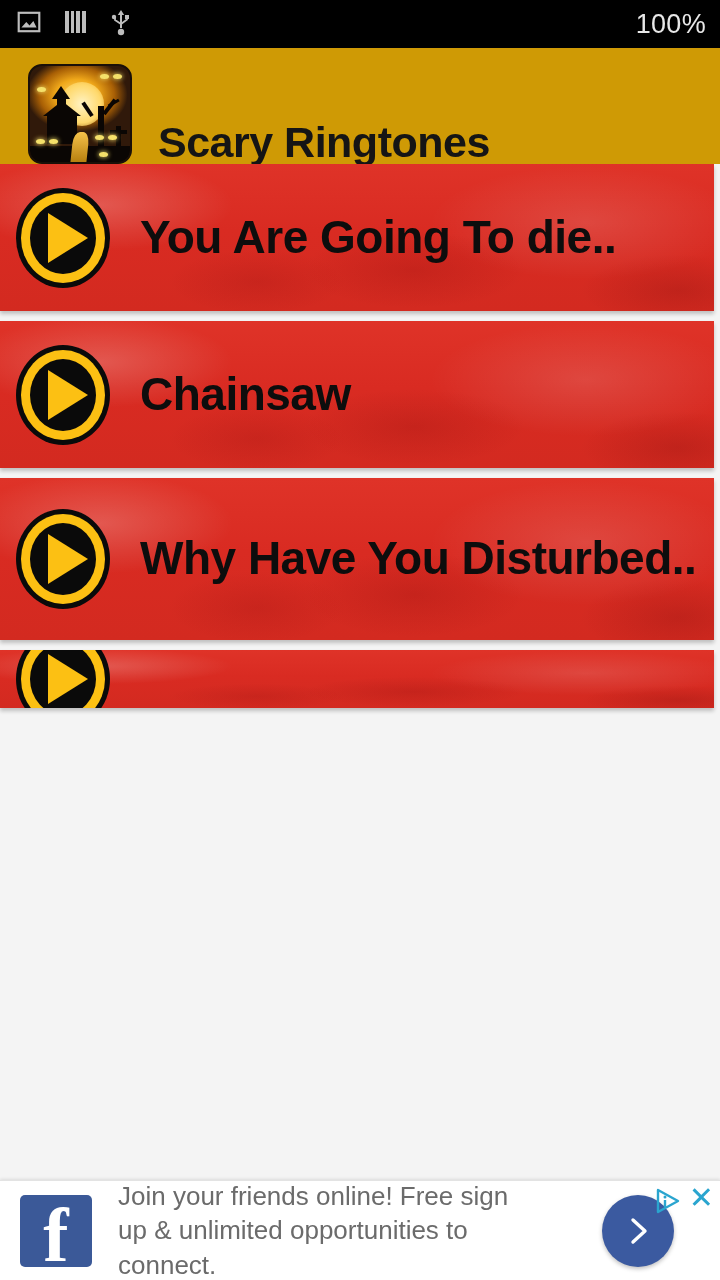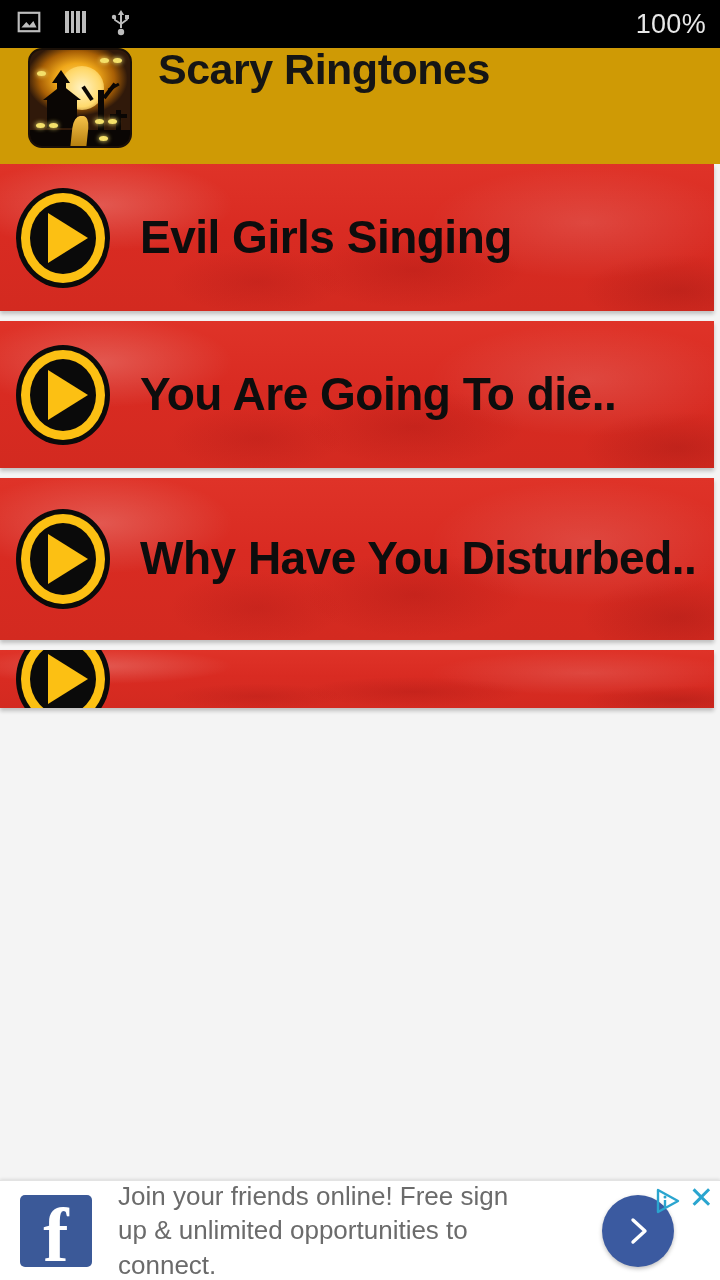--- a/index.html
+++ b/index.html
@@ -19,21 +19,21 @@
   }
   .sb-left{ display:flex; align-items:center; gap:22px; }
   .sb-right{ margin-left:auto; display:flex; align-items:center; gap:13px;flex-direction:column; }
   .sb-ico{ display:block; }
   .sb-text{ color:#e8e8e8; font-size:27px; font-weight:400; letter-spacing:.3px; line-height:1; }
   .sb-clock{ color:#e8e8e8; font-size:27px; font-weight:400; letter-spacing:.3px; line-height:1; }
 
   
   .appbar{
     position:absolute; top:48px; left:0; width:720px; height:116px;
-    background:#cf9a05; display:flex; align-items:flex-start; padding-left:28px;
+    background:#cf9a05; display:flex; align-items:flex-end; padding-left:28px;
   }
   .app-icon{
     width:104px; height:100px; border-radius:14px; flex:none;
     background:
       radial-gradient(ellipse 55% 42% at 47% 30%, #ffd76a 0%, #f0a81a 38%, #a85f05 68%, #30190a 92%),
       #0b0704;
     position:relative; overflow:hidden; border:2px solid #1a1008;
   }
   .ai-moon{ position:absolute; width:44px; height:44px; border-radius:50%;
     background:radial-gradient(circle,#fff3c4 0%,#ffd96d 60%,rgba(255,200,80,0) 100%);
@@ -202,38 +202,38 @@
       <div class="ai-eye" style="left:19px;bottom:18px;"></div>
       <div class="ai-eye" style="right:26px;bottom:22px;"></div>
       <div class="ai-eye" style="right:13px;bottom:22px;"></div>
       <div class="ai-eye" style="right:22px;bottom:5px;"></div>
     </div>
     <div class="app-title">Scary Ringtones</div>
   </div>
 
   <div class="list">
 
+
     <div class="row row-h1">
       <div class="play">
         <div class="play-ring"></div>
           <div class="play-core"></div>
           <div class="play-tri"></div>
       </div>
-      <div class="row-label">Evil Girls Singing</div>
+      <div class="row-label">You Are Going To die..</div>
     </div>
 
     <div class="row row-h1">
       <div class="play">
         <div class="play-ring"></div>
           <div class="play-core"></div>
           <div class="play-tri"></div>
       </div>
-      <div class="row-label">You Are Going To die..</div>
-    </div>
-
+      <div class="row-label">Chainsaw</div>
+    </div>
 
 
 
     <div class="row row-h2">
       <div class="play">
         <div class="play-ring"></div>
           <div class="play-core"></div>
           <div class="play-tri"></div>
       </div>
       <div class="row-label">Why Have You Disturbed..</div>

